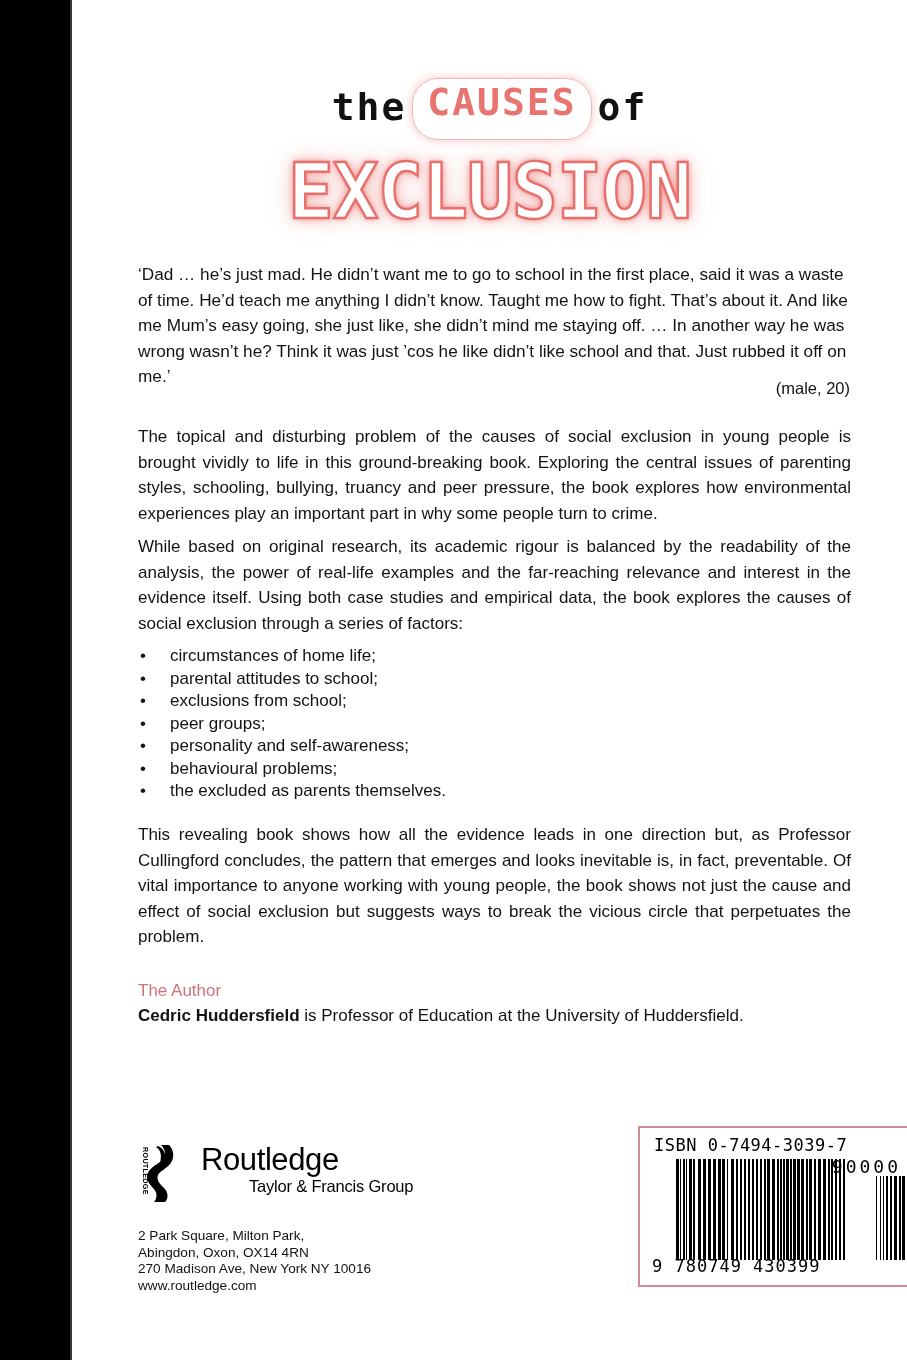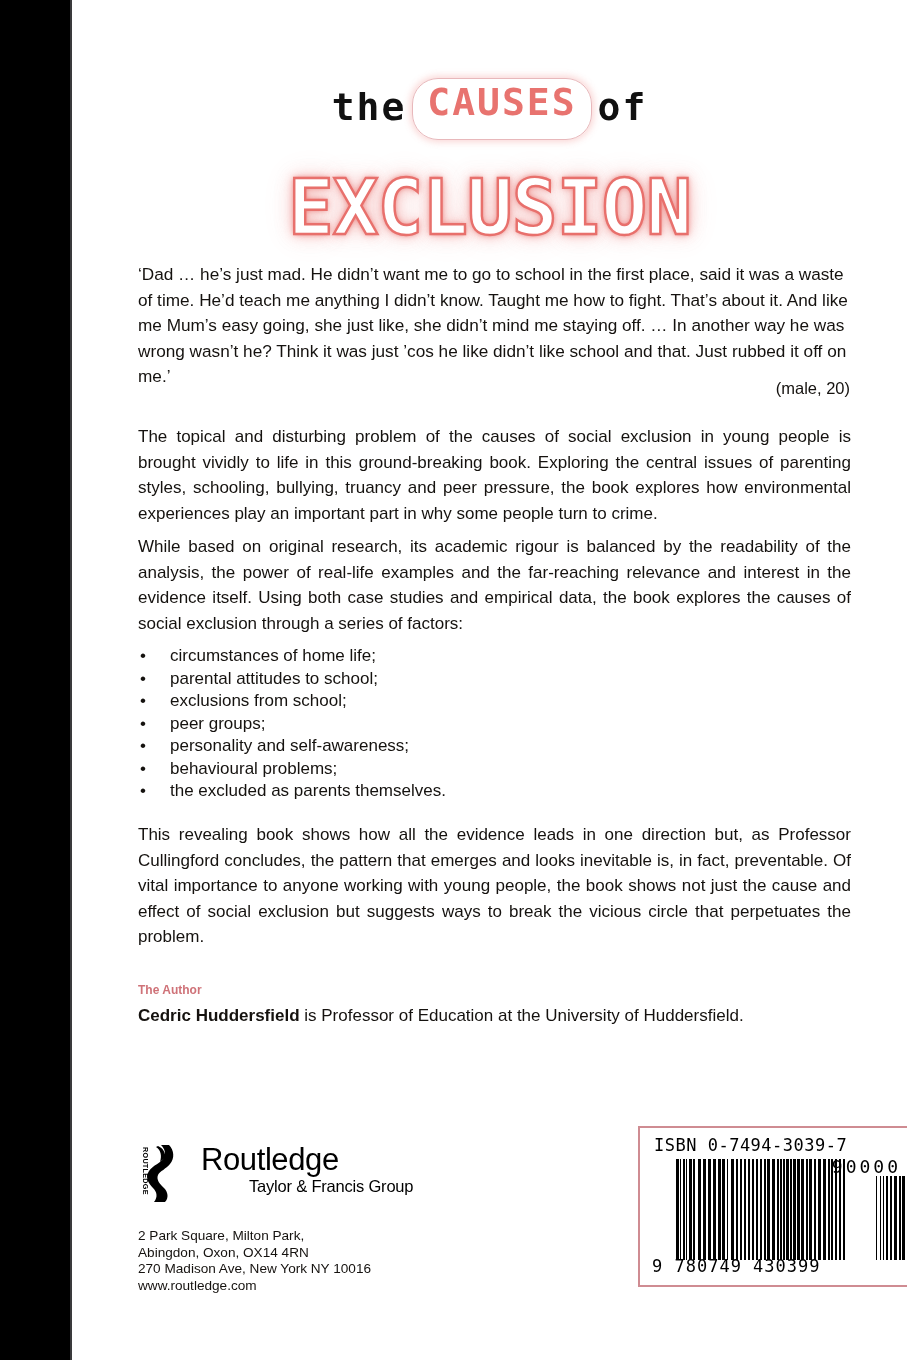--- a/index.html
+++ b/index.html
@@ -67,21 +67,21 @@
     border-radius: 26px;
     padding: 4px 14px 18px 14px;
     margin: 0 6px;
     color: #e8736f;
     box-shadow: 0 0 7px 2px rgba(240,120,115,0.30);
     vertical-align: middle;
   }
 
   #title-line-2 {
     display: block;
-    margin-top: 30px;
+    margin-top: 14px;
     font-family: "DejaVu Sans Mono", monospace;
     font-weight: bold;
     font-size: 76px;
     letter-spacing: -1px;
     line-height: 1;
     color: #ffffff;
     -webkit-text-stroke: 2.4px #e8706c;
     text-shadow:
        0 0 4px rgba(233,112,108,0.75),
        0 0 9px rgba(233,112,108,0.55),
@@ -152,22 +152,22 @@
   }
 
   
   #author-block {
     position: absolute;
     left: 66px;
     top: 980px;
     width: 713px;
   }
   #author-heading {
-    font-size: 12px;
-    font-weight: bold;
+    font-size: 17px;
+    font-weight: normal;
     color: #cf7278;
     line-height: 21px;
   }
   #author-line {
     font-size: 17px;
     line-height: 24px;
     color: #15120f;
     margin-top: 3px;
   }
   #author-name { font-weight: bold; }

